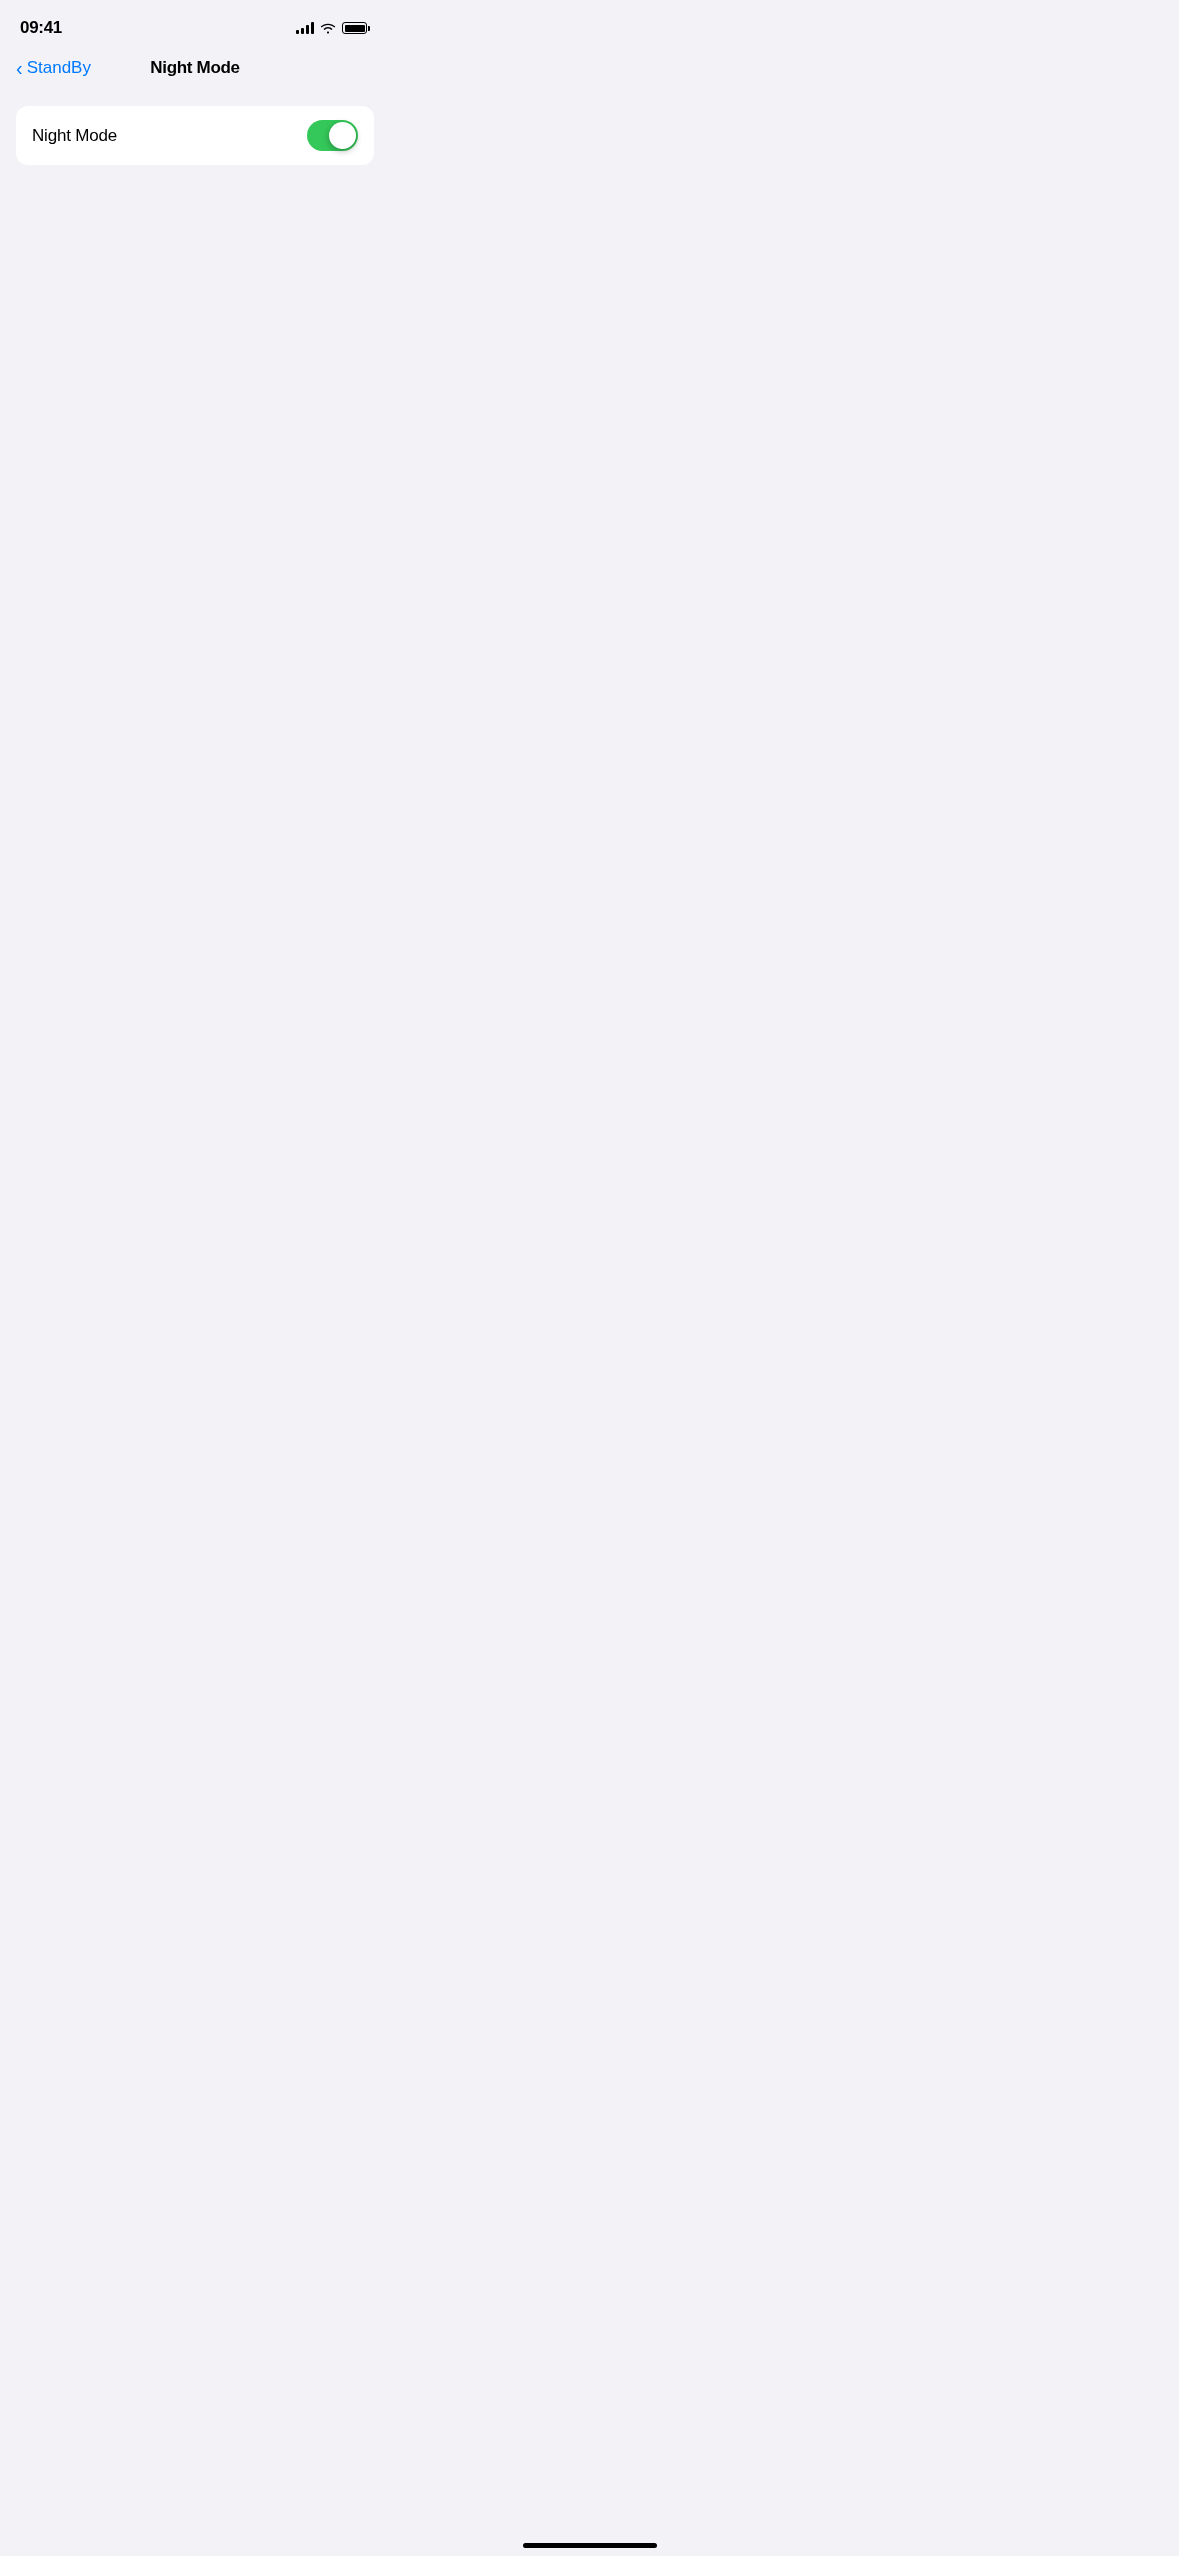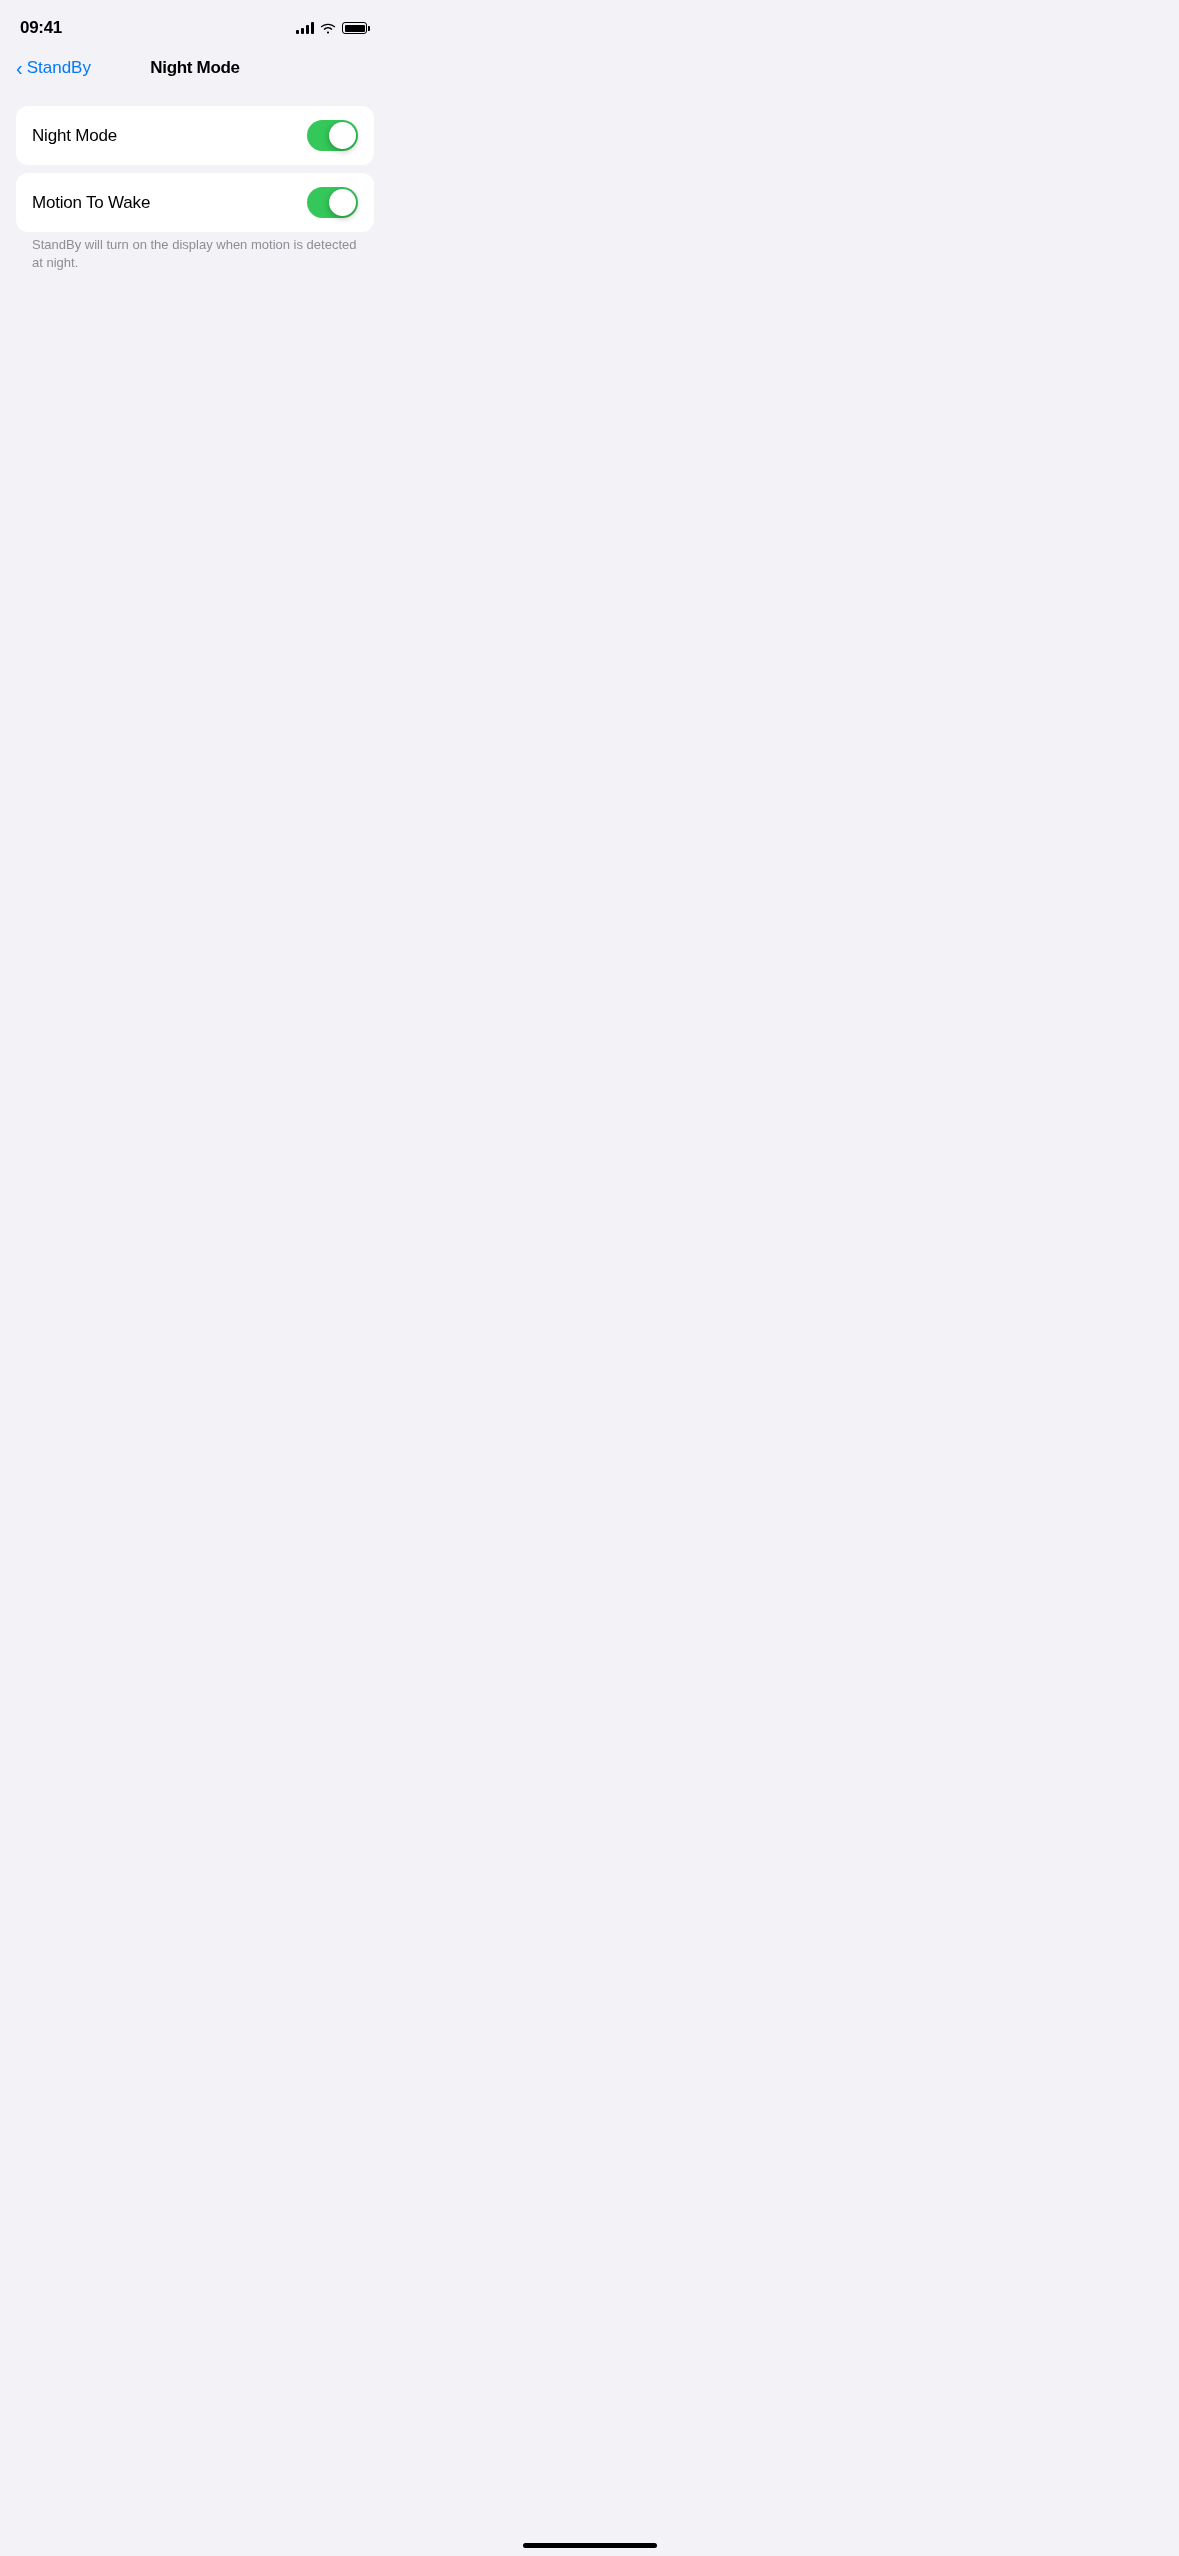--- a/index.html
+++ b/index.html
@@ -242,27 +242,16 @@
     <div class="settings-card">
       <div class="settings-row">
         <span class="settings-label">Night Mode</span>
         <div class="toggle on">
           <div class="toggle-knob"></div>
         </div>
       </div>
     </div>
   </div>
 
-  <div class="settings-section">
-    <div class="settings-card">
-      <div class="settings-row">
-        <span class="settings-label">Motion To Wake</span>
-        <div class="toggle on">
-          <div class="toggle-knob"></div>
-        </div>
-      </div>
-    </div>
-    <div class="settings-description">StandBy will turn on the display when motion is detected at night.</div>
-  </div>
 
 </div>
 
 <div class="home-indicator"></div>
 
 </body></html>

